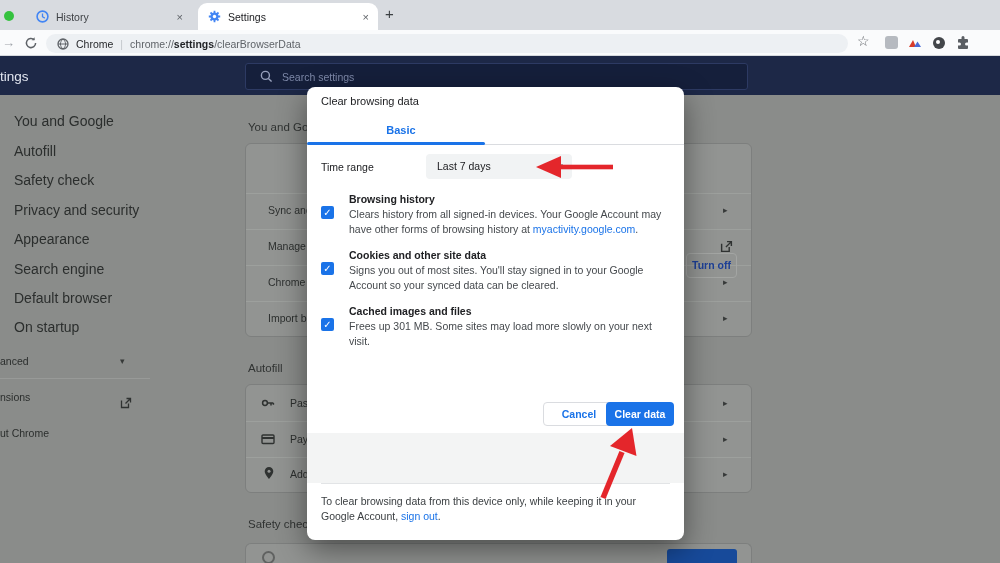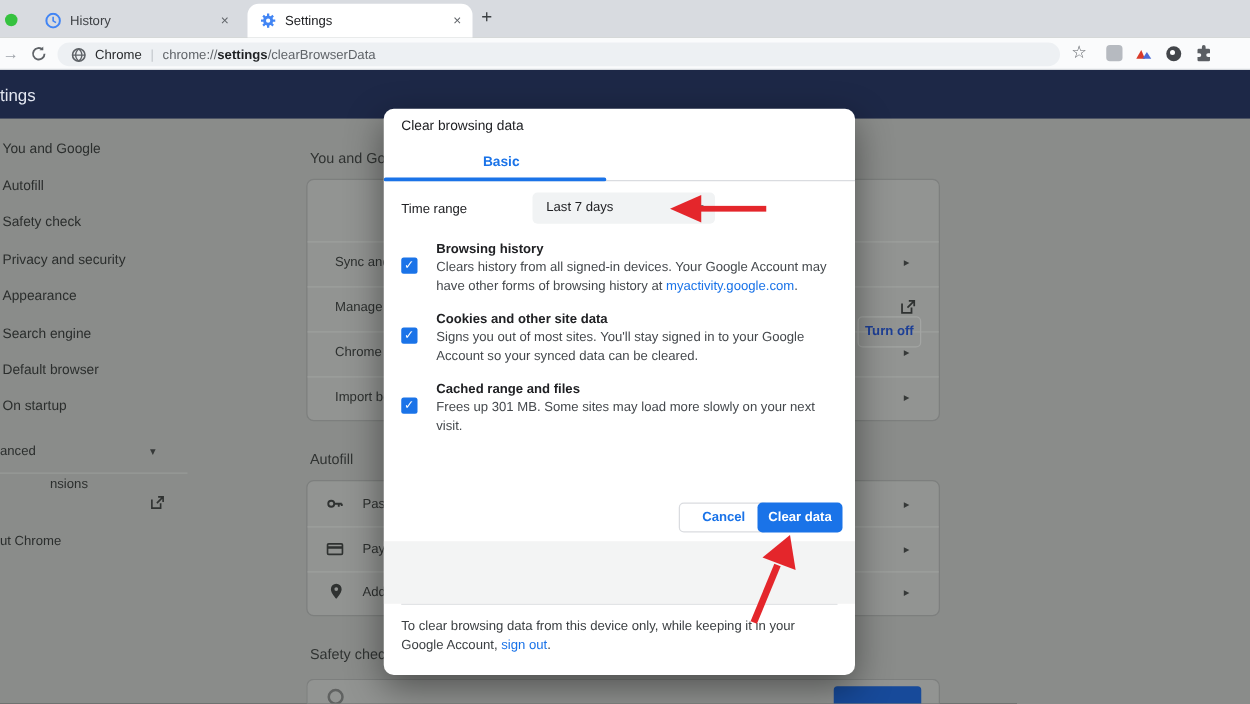--- a/index.html
+++ b/index.html
@@ -26,21 +26,21 @@
   .extsq{left:885px;top:6px;width:13px;height:13px;background:#b6bac0;border-radius:3px;}
   .extcirc{left:933px;top:7px;width:12px;height:12px;background:#43464a;border-radius:50%;}
   .extcirc:after{content:"";position:absolute;left:3px;top:3px;width:4px;height:4px;background:#fff;border-radius:50%;}
   
   #setheader{left:0;top:56px;width:1000px;height:39px;background:#1d2847;}
   #setheader .brand{left:0;top:13px;font-size:13.5px;font-weight:500;color:#e2e6f0;}
   #searchbox{left:245px;top:7px;width:503px;height:27px;background:#151f3b;border:1px solid #2d3a63;border-radius:3px;display:flex;align-items:center;}
   #searchbox .ph{font-size:10.5px;color:#7e89a9;margin-left:9px;}
   
   #pagebg{left:0;top:95px;width:1000px;height:468px;background:#8a8c8a;}
-  .navitem{left:2px;font-size:11px;font-weight:500;color:#2b2e2d;}
+  .navitem{left:14px;font-size:14px;font-weight:500;color:#2b2e2d;}
   .navsub{left:0;font-size:10.5px;font-weight:500;color:#2b2e2d;}
   .sectitle{font-size:11.5px;font-weight:500;color:#303332;}
   .card{background:#929492;border:1px solid #7d7f7e;border-radius:6px;}
   .rowdiv{position:absolute;left:0;width:100%;height:1px;background:#9da09d;}
   .rowlabel{font-size:10.5px;color:#2d302f;}
   .chev{font-size:9px;color:#36393
 8;color:#363938;}
   .turnoff{left:686px;top:158px;width:51px;height:25px;border:1px solid #a3a5a3;border-radius:4px;color:#1d3f96;font-size:10.5px;font-weight:700;text-align:center;line-height:23px;}
   .bluebtn-cut{left:667px;top:549px;width:70px;height:14px;background:#174a9a;border-radius:3px 3px 0 0;}
   .safecirc{left:262px;top:551px;width:13px;height:13px;border:2px solid #606261;border-radius:50%;}
@@ -136,37 +136,46 @@
     <div class="abs extcirc"></div>
     <span class="abs" style="left:956px;top:6px;">
       <svg width="14" height="14" viewBox="0 0 14 14">
           <path d="M5.5 1.5a1.5 1.5 0 0 1 3 0V3H11a1 1 0 0 1 1 1v2.5h-1.5a1.5 1.5 0 0 0 0 3H12V12a1 1 0 0 1-1 1H3a1 1 0 0 1-1-1V9.5h1.5a1.5 1.5 0 0 0 0-3H2V4a1 1 0 0 1 1-1h2.5z" fill="#5a5e63"></path>
         </svg>
     </span>
   </div>
 
   <div id="setheader" class="abs">
     <span class="abs brand">tings</span>
+    <div id="searchbox" class="abs">
+      <span style="margin-left:14px;display:inline-flex;">
+        <svg width="13" height="13" viewBox="0 0 13 13">
+            <circle cx="5.4" cy="5.4" r="4" fill="none" stroke="#97a0bc" stroke-width="1.4"></circle>
+            <path d="M8.4 8.4l3.2 3.2" stroke="#97a0bc" stroke-width="1.4"></path>
+          </svg>
+      </span>
+      <span class="ph">Search settings</span>
+    </div>
   </div>
 
   <div id="pagebg" class="abs">
 
     <span class="abs navitem" style="top:18px;">You and Google</span>
     <span class="abs navitem" style="top:48px;">Autofill</span>
     <span class="abs navitem" style="top:77px;">Safety check</span>
     <span class="abs navitem" style="top:107px;">Privacy and security</span>
     <span class="abs navitem" style="top:136px;">Appearance</span>
     <span class="abs navitem" style="top:166px;">Search engine</span>
     <span class="abs navitem" style="top:195px;">Default browser</span>
     <span class="abs navitem" style="top:224px;">On startup</span>
 
     <span class="abs navsub" style="top:260px;">anced</span>
     <span class="abs chev" style="left:120px;top:261px;">▾</span>
     <div class="abs" style="left:0;top:283px;width:150px;height:1px;background:#989a98;"></div>
-    <span class="abs navsub" style="top:286px;padding-left:40px;">nsions</span>
+    <span class="abs navsub" style="top:296px;">nsions</span>
     <span class="abs" style="left:120px;top:300px;">
       <svg width="12" height="12" viewBox="0 0 12 12">
           <path d="M1.5 3.5v7h7v-4M6.5 1.5h4v4M10.5 1.5L5.5 6.5" fill="none" stroke="#2f3231" stroke-width="1.3"></path>
         </svg>
     </span>
     <span class="abs navsub" style="top:332px;">ut Chrome</span>
 
     <span class="abs sectitle" style="left:248px;top:26px;">You and Goo</span>
     <div class="abs card" style="left:245px;top:48px;width:507px;height:194px;">
       <div class="rowdiv" style="top:49px;"></div>
@@ -239,21 +248,21 @@
 
     <div class="abs chk" style="left:14px;top:119px;">✓</div>
     <span class="abs itemtitle" style="top:106px;">Browsing history</span>
     <div class="abs itemdesc" style="top:120px;"><span>Clears history from all signed-in devices. Your Google Account may have other forms of browsing history at </span><span class="bluelink">myactivity.google.com</span><span>.</span></div>
 
     <div class="abs chk" style="left:14px;top:175px;">✓</div>
     <span class="abs itemtitle" style="top:162px;">Cookies and other site data</span>
     <div class="abs itemdesc" style="top:176px;"><span>Signs you out of most sites. You'll stay signed in to your Google Account so your synced data can be cleared.</span></div>
 
     <div class="abs chk" style="left:14px;top:231px;">✓</div>
-    <span class="abs itemtitle" style="top:218px;">Cached range and files</span>
+    <span class="abs itemtitle" style="top:218px;">Cached images and files</span>
     <div class="abs itemdesc" style="top:232px;"><span>Frees up 301 MB. Some sites may load more slowly on your next visit.</span></div>
 
     <div class="abs btn" id="btn-cancel">Cancel</div>
     <div class="abs btn" id="btn-clear">Clear data</div>
 
     <div class="abs grayband"></div>
     <div class="abs footdiv"></div>
     <div class="abs foottext"><span>To clear browsing data from this device only, while keeping it in your Google Account, </span><span class="bluelink">sign out</span><span>.</span></div>
   </div>
 

